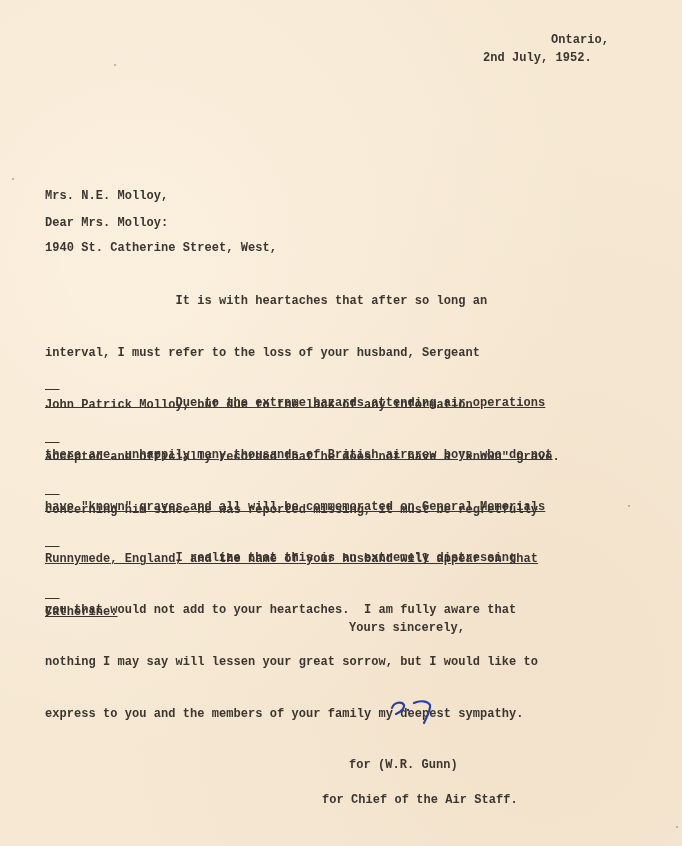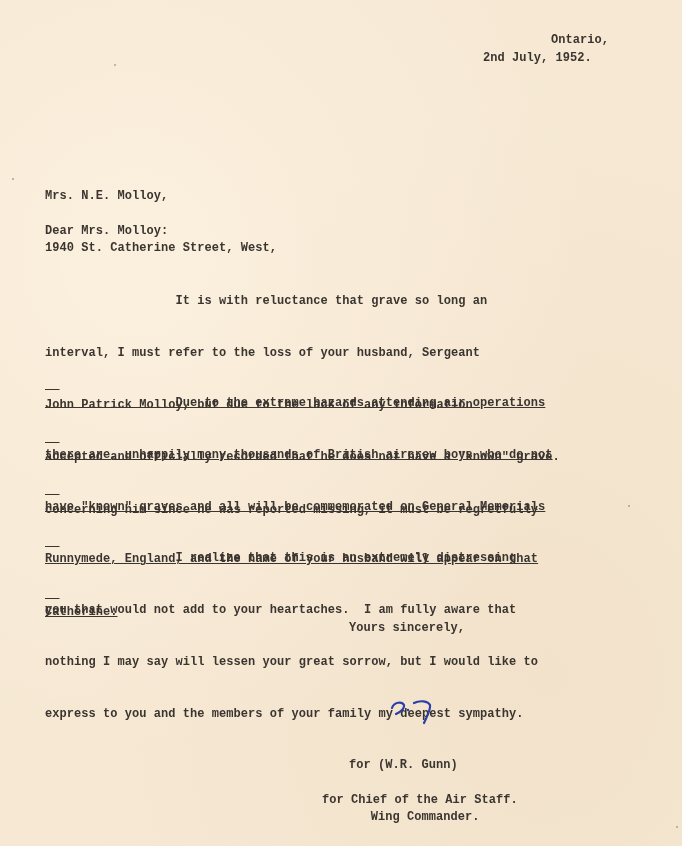--- a/index.html
+++ b/index.html
@@ -43,24 +43,24 @@
 <div class="speck" style="left:114px;top:64px;width:2px;height:2px;"></div>
 
 <div class="tw" style="left:551px; top:32px;">Ontario,</div>
 <div class="tw" style="left:483px; top:50px;">2nd July, 1952.</div>
 
 <div class="tw" style="left:45px; top:153px;">
   <span class="line">Mrs. N.E. Molloy,</span>
   <span class="line">1940 St. Catherine Street, West,</span>
 </div>
 
-<div class="tw" style="left:45px; top:223px;">Dear Mrs. Molloy:</div>
+<div class="tw" style="left:45px; top:215px;">Dear Mrs. Molloy:</div>
 
 <div class="tw" style="left:45px; top:258px;">
-  <span class="line">                  It is with reluctance that grave so long an</span>
+  <span class="line">                  It is with heartaches that after so long an</span>
   <span class="line">interval, I must refer to the loss of your husband, Sergeant</span>
   <span class="line">John Patrick Molloy, but due to the lack of any information</span>
   <span class="line">accepted and officially recorded that he does not have a "known" grave.</span>
   <span class="line">concerning him since he was reported missing, it must be regretfully</span>
 </div>
 
 <div class="tw" style="left:45px; top:360px;text-decoration:underline;">
   <span class="line">                  Due to the extreme hazards attending air operations</span>
   <span class="line">there are, unhappily many thousands of British aircrew boys who do not</span>
   <span class="line">have "known" graves and all will be commemorated on General Memorials</span>
@@ -78,17 +78,16 @@
 <div class="tw" style="left:349px; top:620px;">Yours sincerely,</div>
 
 <svg class="sig" viewBox="0 0 60 30">
   <path d="M6 12 C 8 6, 16 5, 18 9 C 19 13, 14 16, 10 18" fill="none" stroke="#2b3fa8" stroke-width="2.2" stroke-linecap="round"></path>
   <circle cx="22" cy="14" r="1.2" fill="#2b3fa8"></circle>
   <path d="M28 7 C 34 4, 42 5, 44 9 C 45 14, 40 22, 38 27" fill="none" stroke="#2b3fa8" stroke-width="2.2" stroke-linecap="round"></path>
 </svg>
 
 <div class="tw" style="left:349px; top:722px;">
   <span class="line">for (W.R. Gunn)</span>
-  <span class="line">   Wing Commander.</span>
 </div>
 <div class="tw" style="left:322px; top:757px;">
   <span class="line">for Chief of the Air Staff.</span>
 </div>
 
 </body></html>

